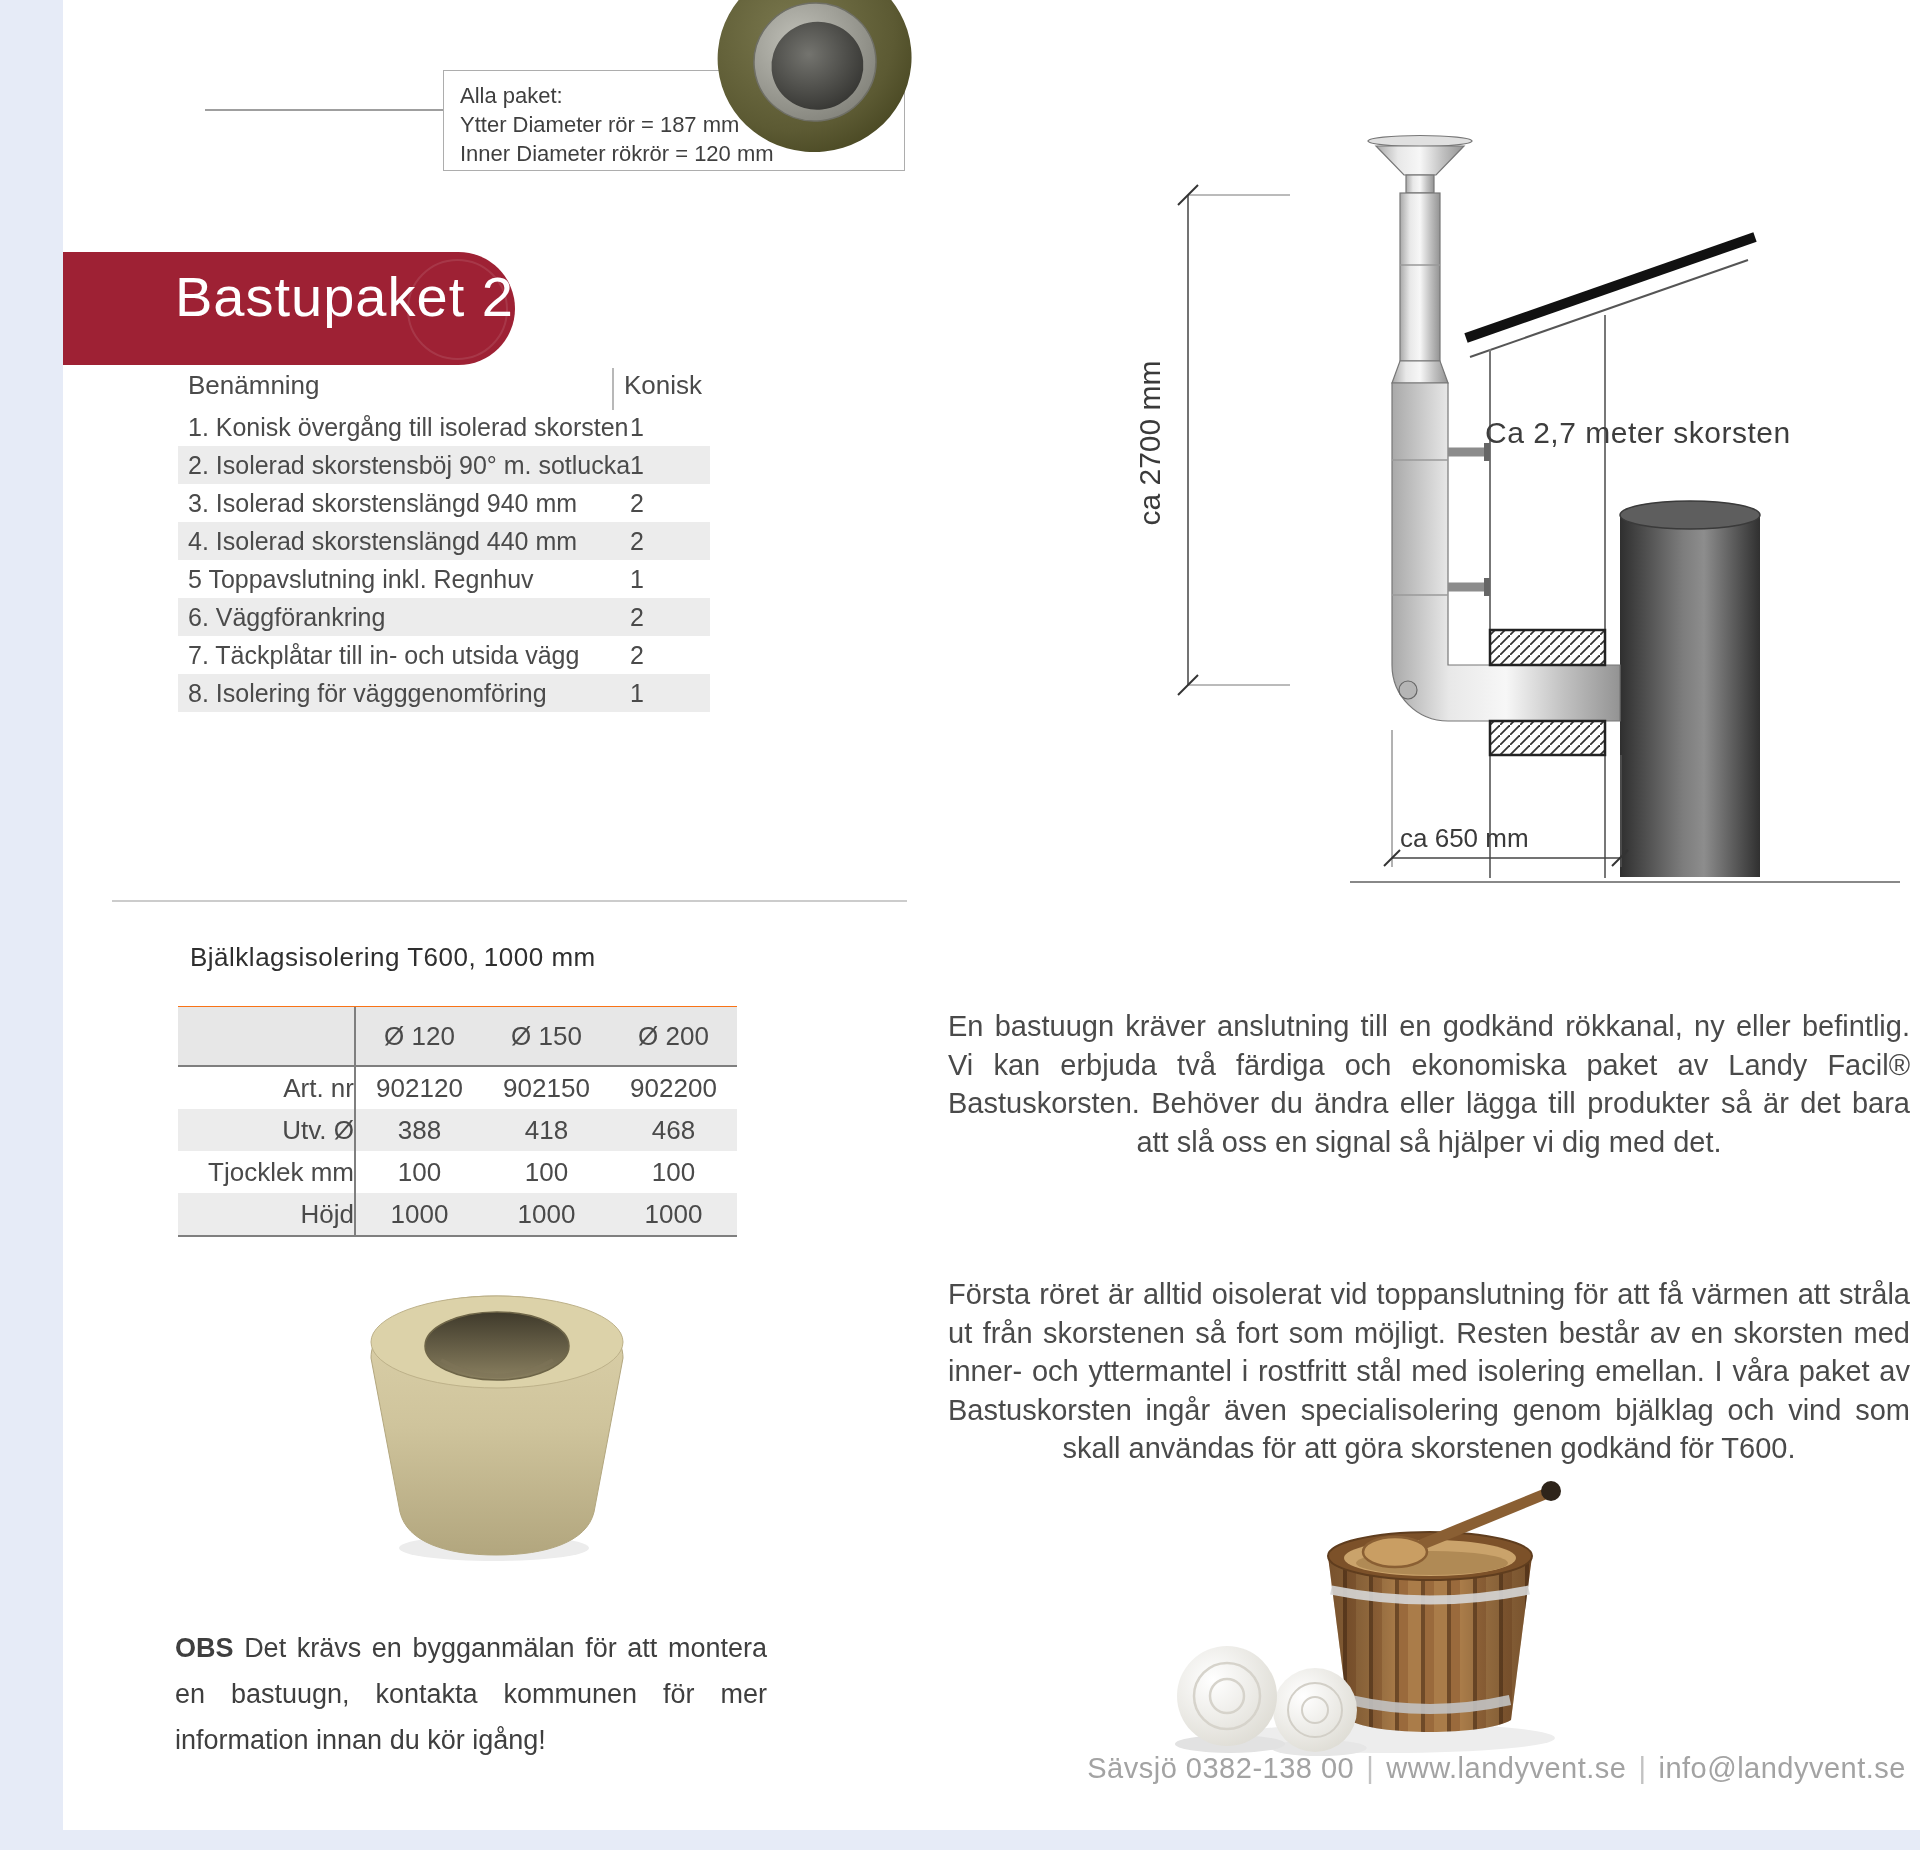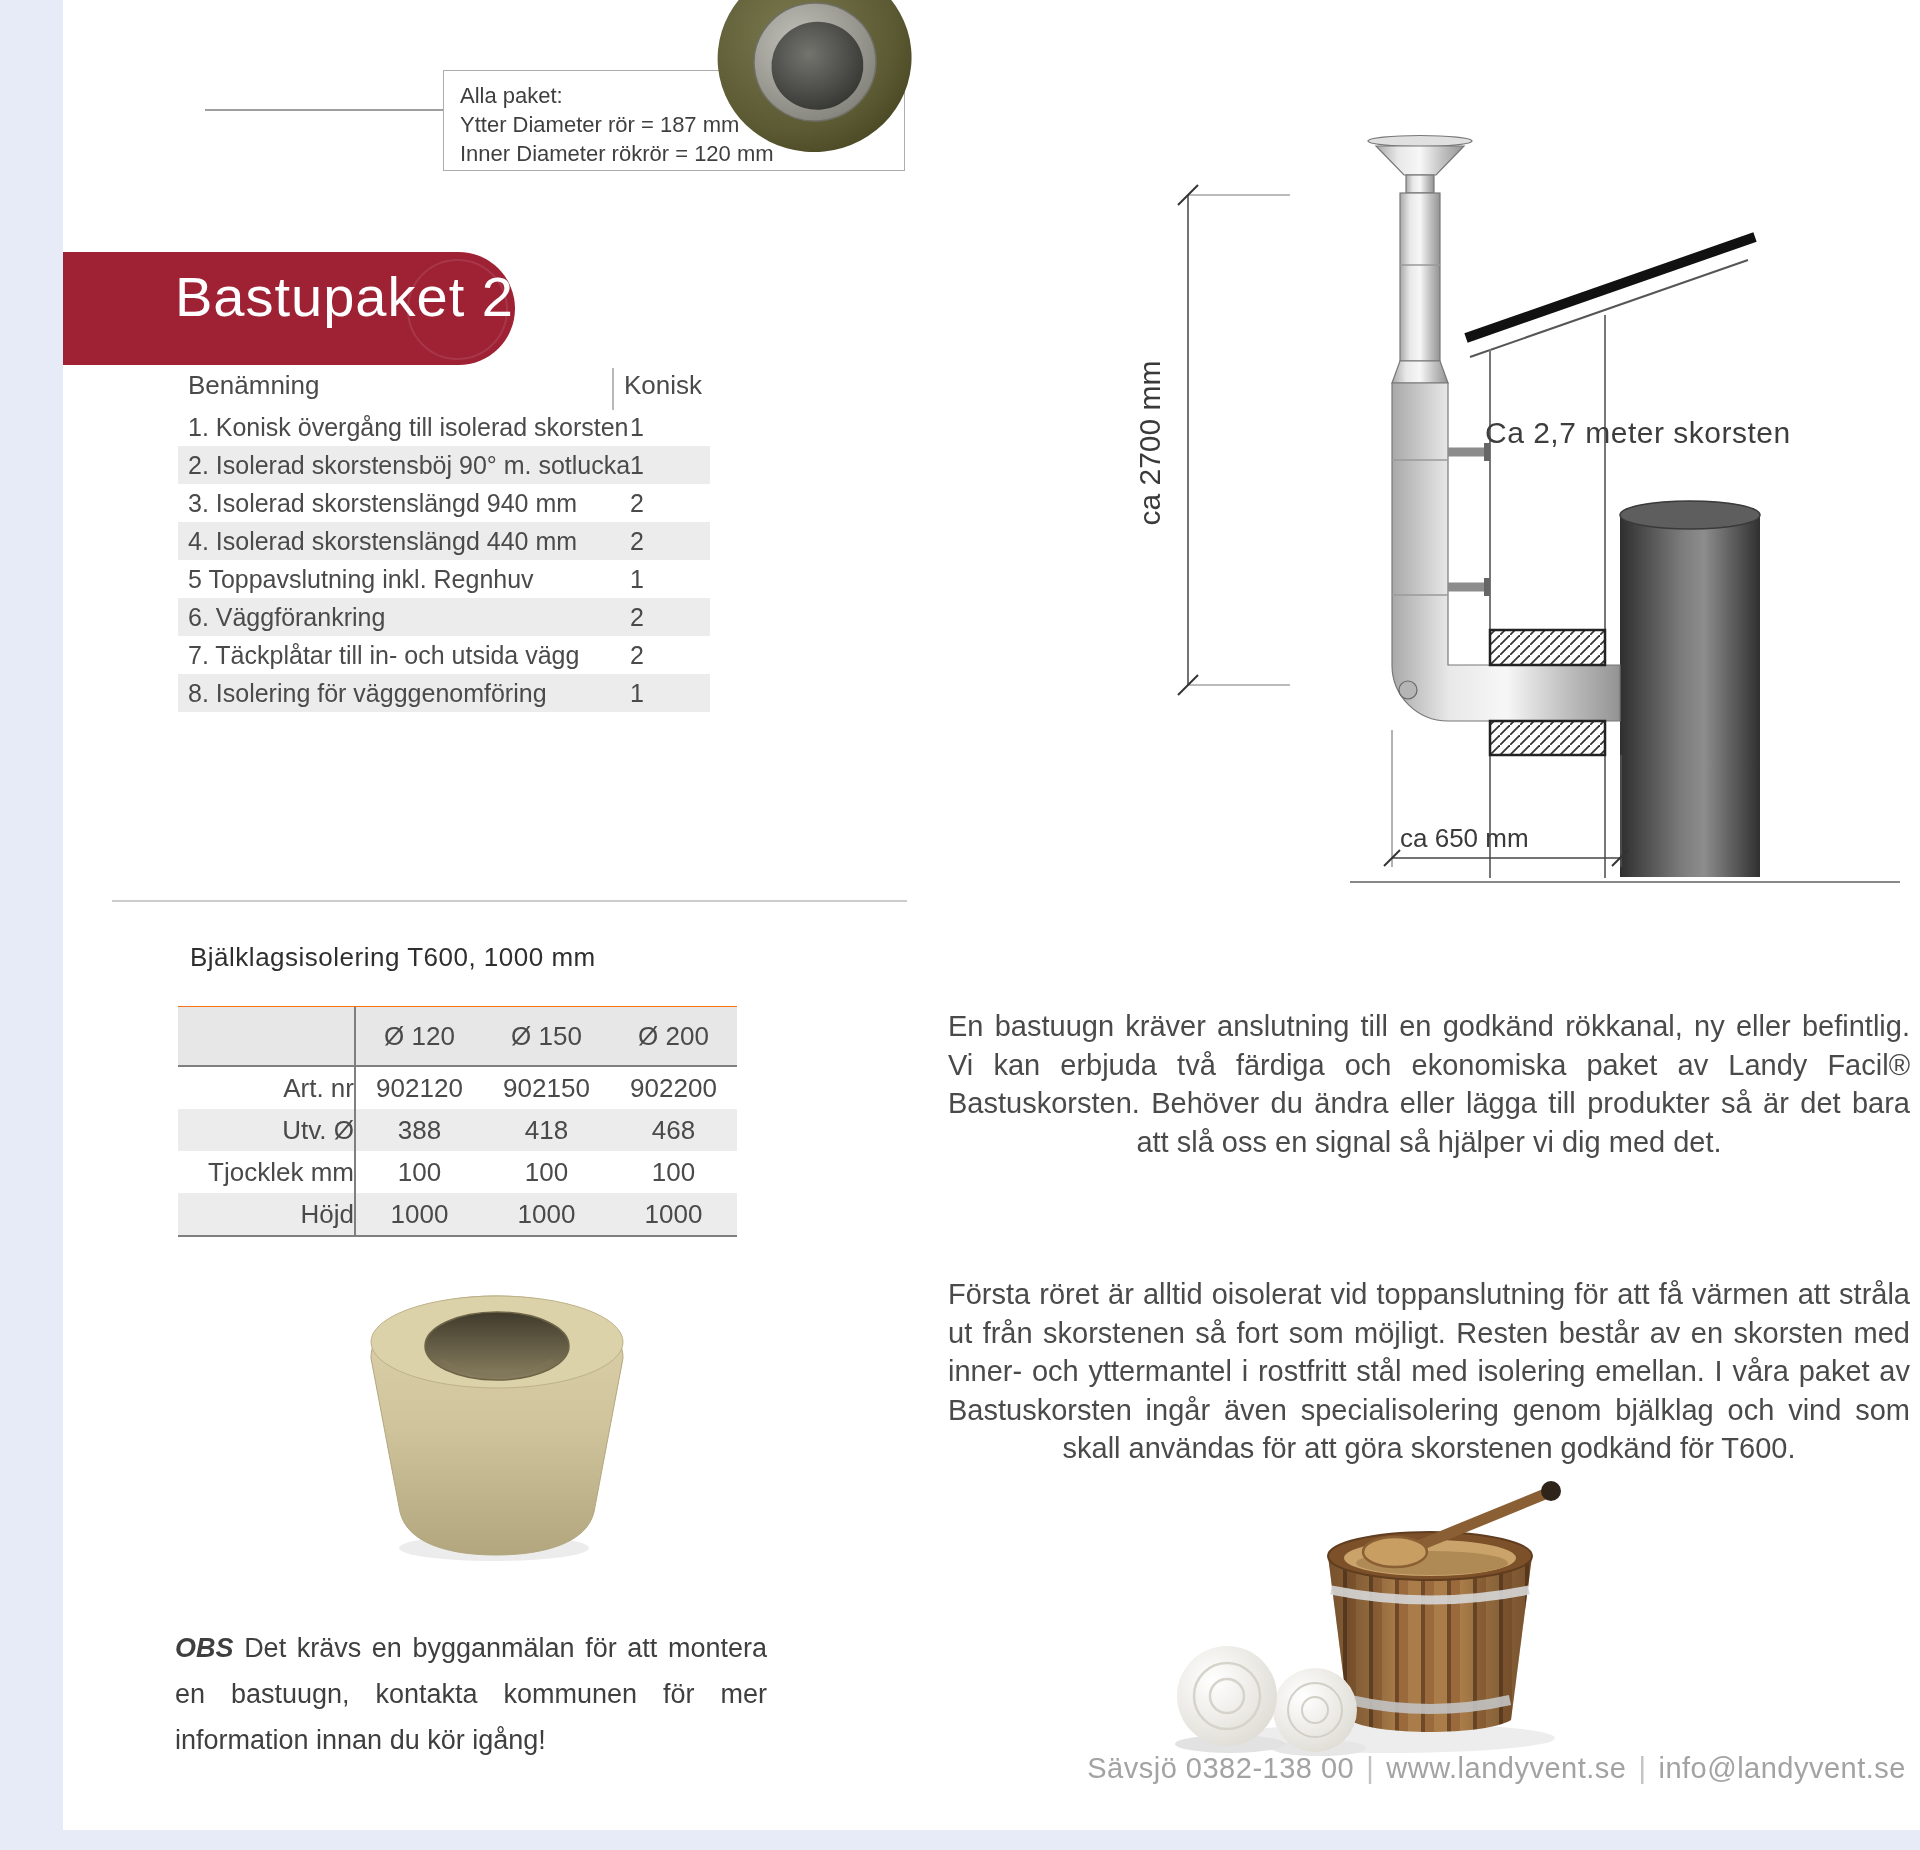--- a/index.html
+++ b/index.html
@@ -47,21 +47,21 @@
 
   
   .para{position:absolute;left:948px;width:962px;font-size:29px;line-height:38.5px;color:#4a4a4a;
         text-align:justify;text-align-last:center;}
   .p1{top:978px;}
   .p2{top:1246px;}
 
   
   .obs{position:absolute;left:175px;top:1598px;width:592px;font-size:27px;line-height:46px;
        color:#3f3f3f;text-align:justify;}
-  .obs b{font-style:italic;font-weight:bold;}
+  .obs b{font-weight:bold;}
 
   
   .footer{position:absolute;right:14px;top:1752px;font-size:29px;color:#a3a3a3;letter-spacing:.5px;}
   .footer .sep{color:#c2c2c2;margin:0 12px;}
 
   .abs{position:absolute;}
   svg text{font-family:"Liberation Sans",sans-serif;}
 </style>
 </head>
 <body>

